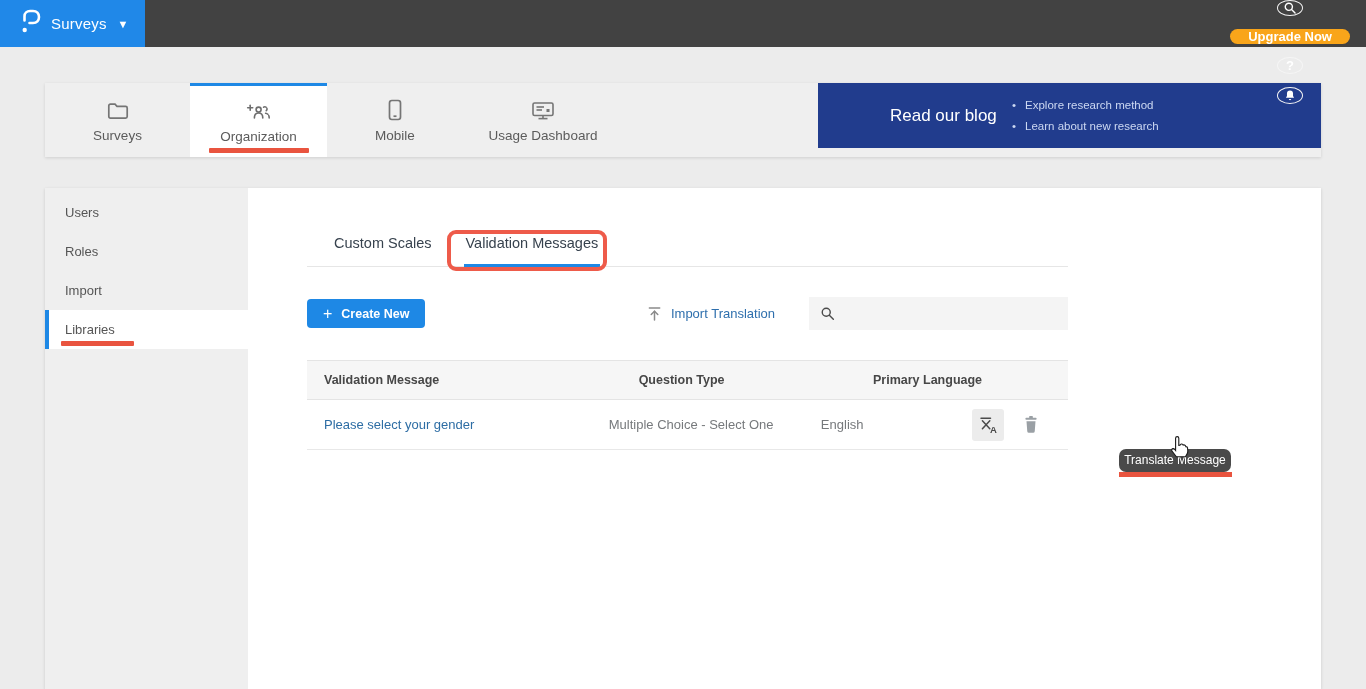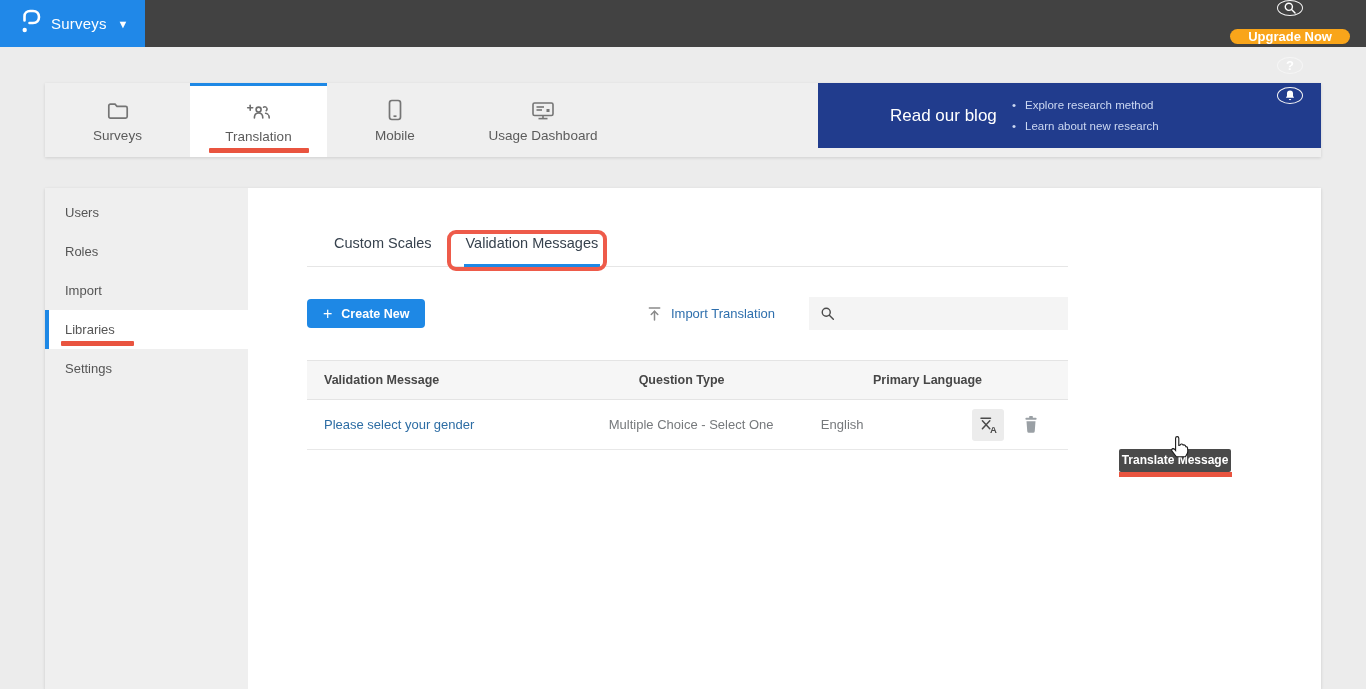--- a/index.html
+++ b/index.html
@@ -61,21 +61,21 @@
   .c2 { width:254px; }
   .c3 { width:181px; }
   .c4 { flex:1; display:flex; align-items:center; justify-content:flex-end; gap:18px; padding-right:28px; }
   .row-link { color:#2d6da4; cursor:pointer; }
   .cell-muted { color:#76797c; }
   .icon-btn { width:32px; height:32px; background:#ececec; border-radius:3px; display:flex; align-items:center; justify-content:center; cursor:pointer; }
   .trash-btn { cursor:pointer; display:flex; align-items:center; }
 
   
   .ann-tab-box { position:absolute; left:402px; top:42px; width:160px; height:41px; border:4px solid #ee5b4a; border-radius:9px; z-index:20; pointer-events:none; }
-  .tooltip { position:absolute; left:1074px; top:261px; width:112px; height:23px; background:#4a4a4a; border-radius:2px; color:#fff; font-size:12px; font-weight:bold; text-align:center; line-height:23px; z-index:21; }
+  .tooltip { position:absolute; left:1074px; top:261px; width:112px; height:23px; background:#4a4a4a; border-radius:7px; color:#fff; font-size:12px; font-weight:normal; text-align:center; line-height:23px; z-index:21; }
   .ann-tip { position:absolute; left:1074px; top:284px; width:113px; height:5px; background:#e9543f; z-index:21; }
   .cursor-hand { position:absolute; left:1124px; top:247px; z-index:22; }
 </style>
 </head>
 <body>
 
 <div class="topbar">
   <div class="brand">
     <span>
       <svg width="22" height="27" viewBox="0 0 22 27" fill="none">
@@ -128,21 +128,21 @@
       <span class="nav-icon">
         <svg width="26" height="20" viewBox="0 0 26 20" fill="none" stroke="#6e6e6e" stroke-width="1.6" stroke-linecap="round">
           <line x1="4.2" y1="3.2" x2="4.2" y2="8.2"></line>
             <line x1="1.7" y1="5.7" x2="6.7" y2="5.7"></line>
           <circle cx="12.6" cy="7.6" r="2.5"></circle>
           <path d="M8.4 16 c0-3.4 1.8-5 4.2-5 s4.2 1.6 4.2 5"></path>
           <path d="M17.6 5.2 a2.2 2.2 0 1 1 1.5 4" stroke-dasharray="2.4 1.6"></path>
           <path d="M19.6 11.3 c2.3.3 3.6 1.9 3.6 4.6" stroke-dasharray="2.4 1.6"></path>
         </svg>
       </span>
-      <span class="ntab-label">Translation</span>
+      <span class="ntab-label">Organization</span>
       <span class="ann-underline ann-org"></span>
     </div>
     <div class="nav-tab" style="width:136px">
       <span class="nav-icon">
         <svg width="16" height="22" viewBox="0 0 16 22" fill="none" stroke="#757575" stroke-width="1.7">
           <rect x="2.5" y="1.5" width="11" height="19" rx="2.4"></rect>
           <line x1="6.5" y1="17.2" x2="9.5" y2="17.2"></line>
         </svg>
       </span>
       <span class="ntab-label">Mobile</span>
@@ -174,21 +174,20 @@
 <div class="card">
 
   <div class="sidebar">
     <div class="side-item"><span>Users</span></div>
     <div class="side-item"><span>Roles</span></div>
     <div class="side-item"><span>Import</span></div>
     <div class="side-item active">
       <span>Libraries</span>
       <span class="ann-underline ann-lib" style="position:absolute"></span>
     </div>
-    <div class="side-item"><span>Settings</span></div>
   </div>
 
   <div class="content">
     <div class="tabs-row">
       <div class="ctab">Custom Scales</div>
       <div class="ctab active">Validation Messages</div>
     </div>
 
     <div class="toolbar">
       <button class="create-btn">

